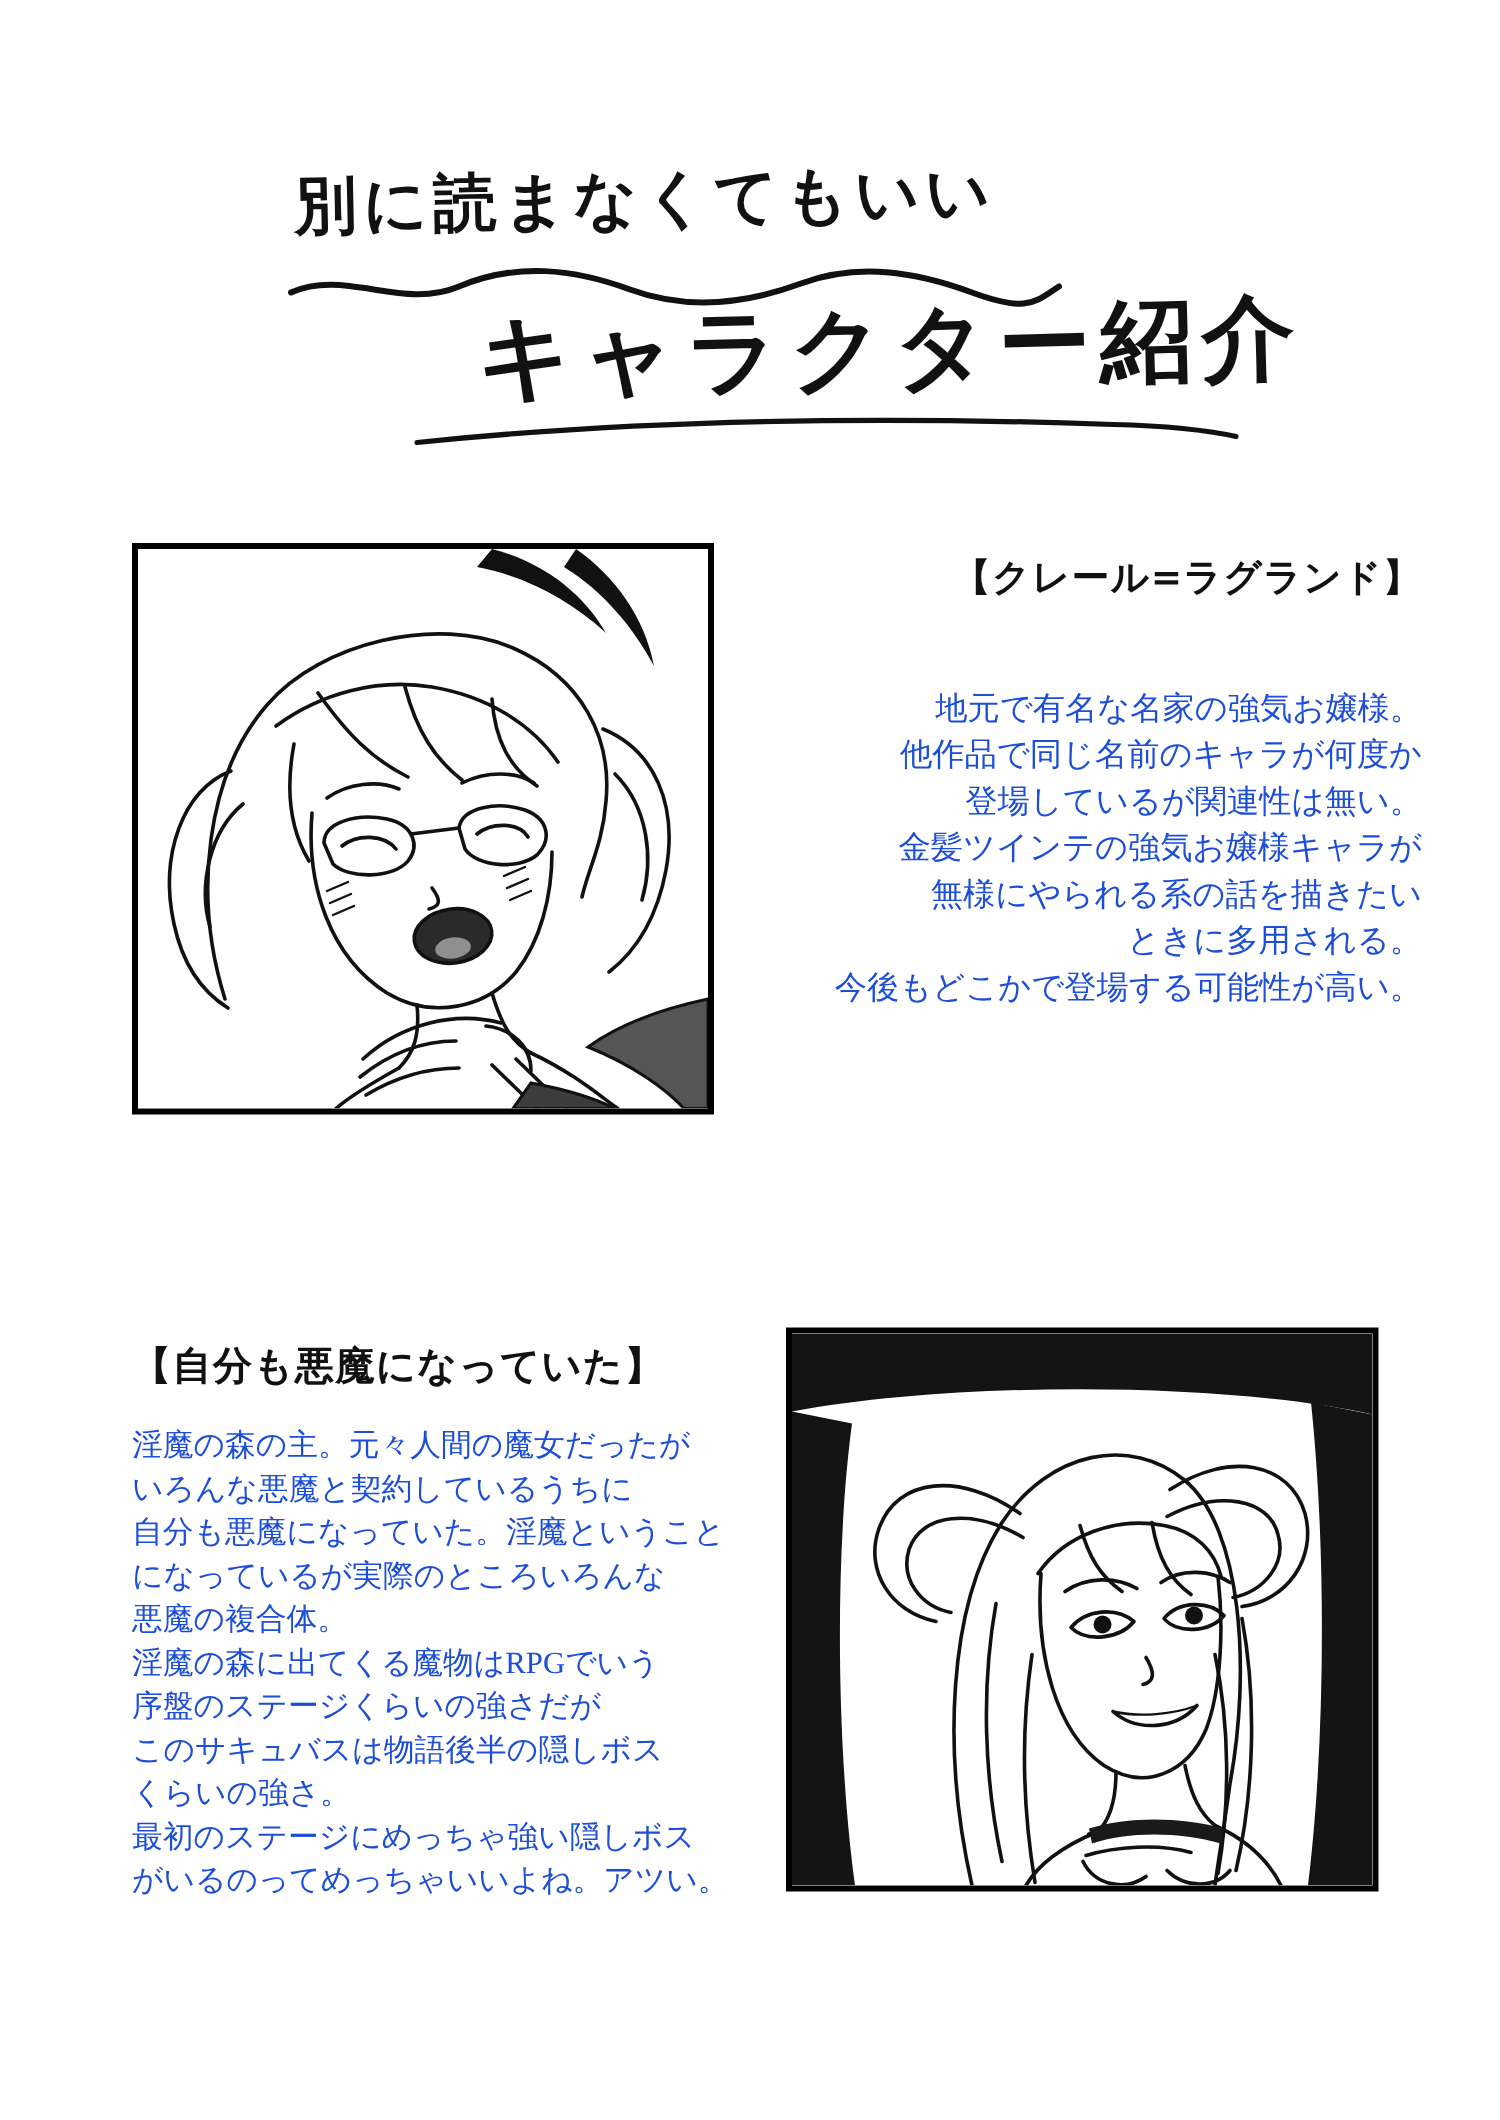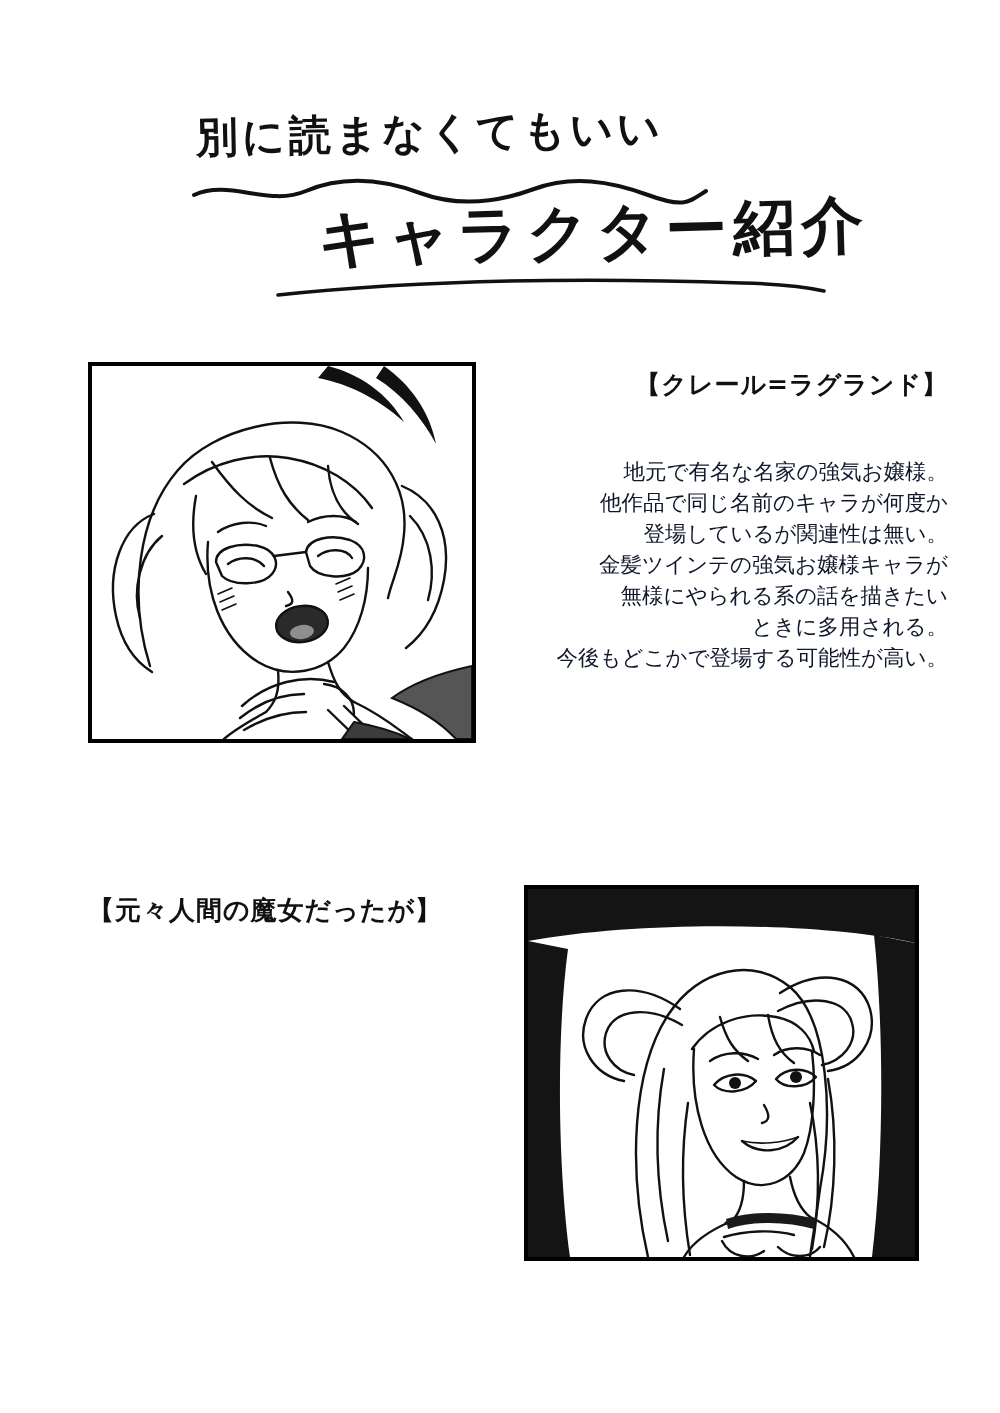--- a/index.html
+++ b/index.html
@@ -89,21 +89,21 @@
     font-weight: 700;
     letter-spacing: 1px;
     color: #111;
     white-space: nowrap;
   }
   .char-desc {
     margin-top: 56px;
     font-family: Liberation Serif, serif;
     font-size: 21.5px;
     line-height: 31px;
-    color: #0f172a;
+    color: #1d4ed8;
     white-space: pre-line;
   }
 
   
   .char2-frame {
     position: absolute;
     left: 524px;
     top: 885px;
     width: 387px;
     height: 368px;
@@ -224,21 +224,32 @@
     <div class="char-desc">地元で有名な名家の強気お嬢様。
 他作品で同じ名前のキャラが何度か
 登場しているが関連性は無い。
 金髪ツインテの強気お嬢様キャラが
 無様にやられる系の話を描きたい
 ときに多用される。
 今後もどこかで登場する可能性が高い。</div>
   </div>
 
   <div class="char2-text">
-    <div class="char-name">【元々人間の魔女だったが】</div>
+    <div class="char-name">【自分も悪魔になっていた】</div>
+    <div class="char-desc">淫魔の森の主。元々人間の魔女だったが
+いろんな悪魔と契約しているうちに
+自分も悪魔になっていた。淫魔ということ
+になっているが実際のところいろんな
+悪魔の複合体。
+淫魔の森に出てくる魔物はRPGでいう
+序盤のステージくらいの強さだが
+このサキュバスは物語後半の隠しボス
+くらいの強さ。
+最初のステージにめっちゃ強い隠しボス
+がいるのってめっちゃいいよね。アツい。</div>
   </div>
 
   <div class="char2-frame">
     <svg class="art" viewBox="0 0 387 368" preserveAspectRatio="xMidYMid slice">
       <rect x="0" y="0" width="387" height="368" fill="#ffffff"></rect>
 
       <path d="M0 0 L 387 0 L 387 54 C 300 34, 120 30, 0 52 Z" fill="#141414"></path>
       <path d="M0 52 L 0 368 L 42 368 C 30 280, 28 150, 40 60 Z" fill="#141414"></path>
       <path d="M346 46 L 387 54 L 387 368 L 344 368 C 356 270, 356 140, 346 46 Z" fill="#141414"></path>
       <g fill="none" stroke="#111" stroke-width="2.4" stroke-linecap="round" stroke-linejoin="round">

